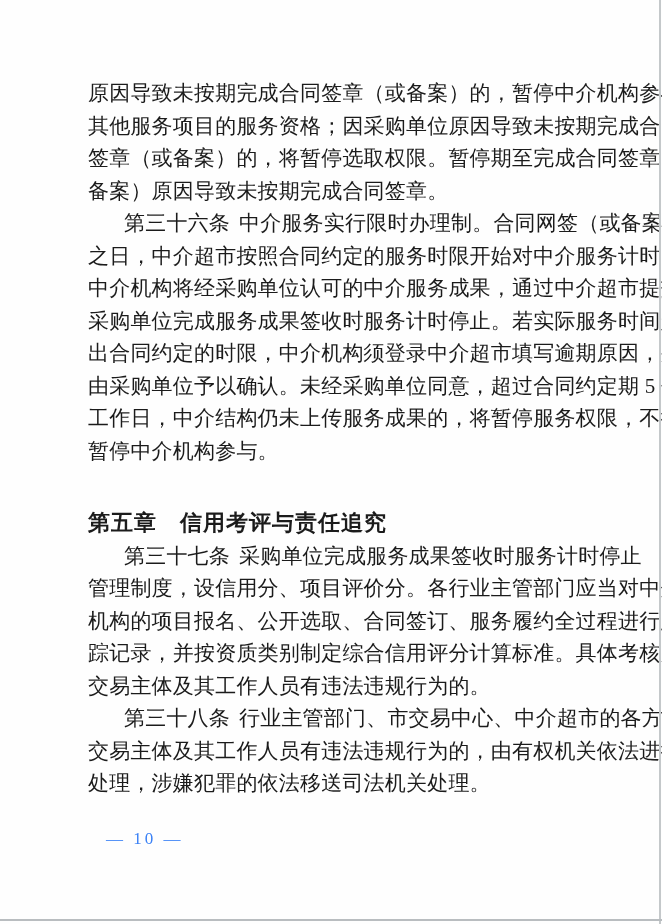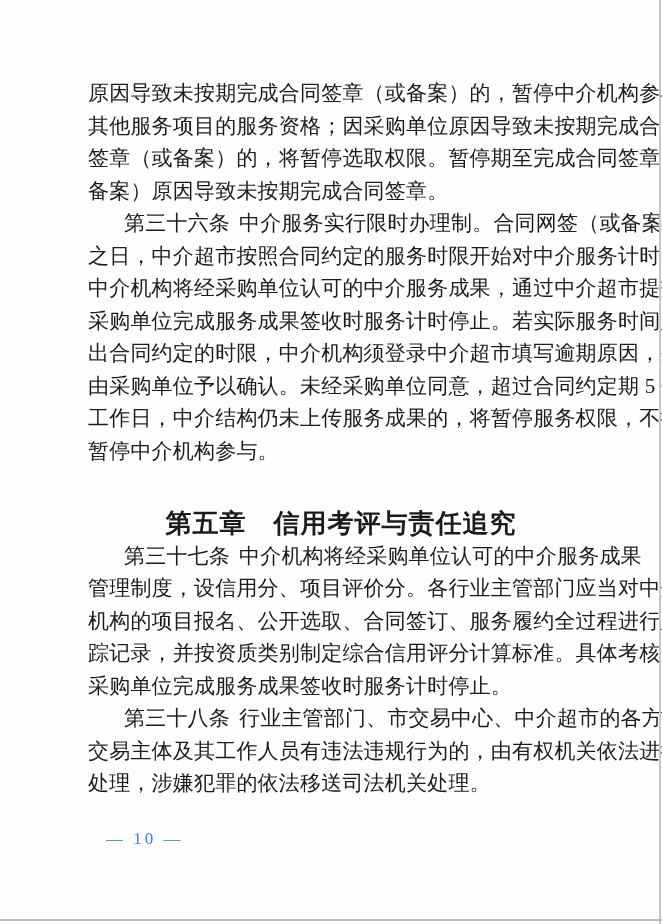--- a/index.html
+++ b/index.html
@@ -28,24 +28,24 @@
   .indent { text-indent: 36px; }
   .term {
     font-family: "Liberation Sans", sans-serif;
     font-weight: normal;
     margin-right: 9px;
   }
   .spacer-heading { height: 40px; }
   .chapter-heading {
     height: 32.5px;
     line-height: 32.5px;
-    font-size: 26px;
+    font-size: 22px;
     font-weight: bold;
     font-family: "Liberation Sans", sans-serif;
-    text-align: center;
+    text-align: left;
     letter-spacing: 1px;
   }
   .page-number {
     position: absolute;
     left: 106px;
     top: 828px;
     font-size: 17px;
     line-height: 22px;
     letter-spacing: 3px;
     color: #3b82f6;
@@ -93,26 +93,26 @@
       <div class="line">工作日，中介结构仍未上传服务成果的，将暂停服务权限，不得</div>
       <div class="line">暂停中介机构参与。</div>
     </div>
 
     <div class="spacer-heading"></div>
 
     <div class="chapter-heading">第五章　信用考评与责任追究</div>
 
     <div>
       <div class="line indent">
-        <span class="term">第三十七条</span><span>中介机构将经采购单位认可的中介服务成果</span>
+        <span class="term">第三十七条</span><span>采购单位完成服务成果签收时服务计时停止</span>
       </div>
       <div class="line">管理制度，设信用分、项目评价分。各行业主管部门应当对中介</div>
       <div class="line">机构的项目报名、公开选取、合同签订、服务履约全过程进行跟</div>
       <div class="line">踪记录，并按资质类别制定综合信用评分计算标准。具体考核办</div>
-      <div class="line">采购单位完成服务成果签收时服务计时停止。</div>
+      <div class="line">交易主体及其工作人员有违法违规行为的。</div>
     </div>
 
     <div>
       <div class="line indent">
         <span class="term">第三十八条</span><span>行业主管部门、市交易中心、中介超市的各方</span>
       </div>
       <div class="line">交易主体及其工作人员有违法违规行为的，由有权机关依法进行</div>
       <div class="line">处理，涉嫌犯罪的依法移送司法机关处理。</div>
     </div>
 

